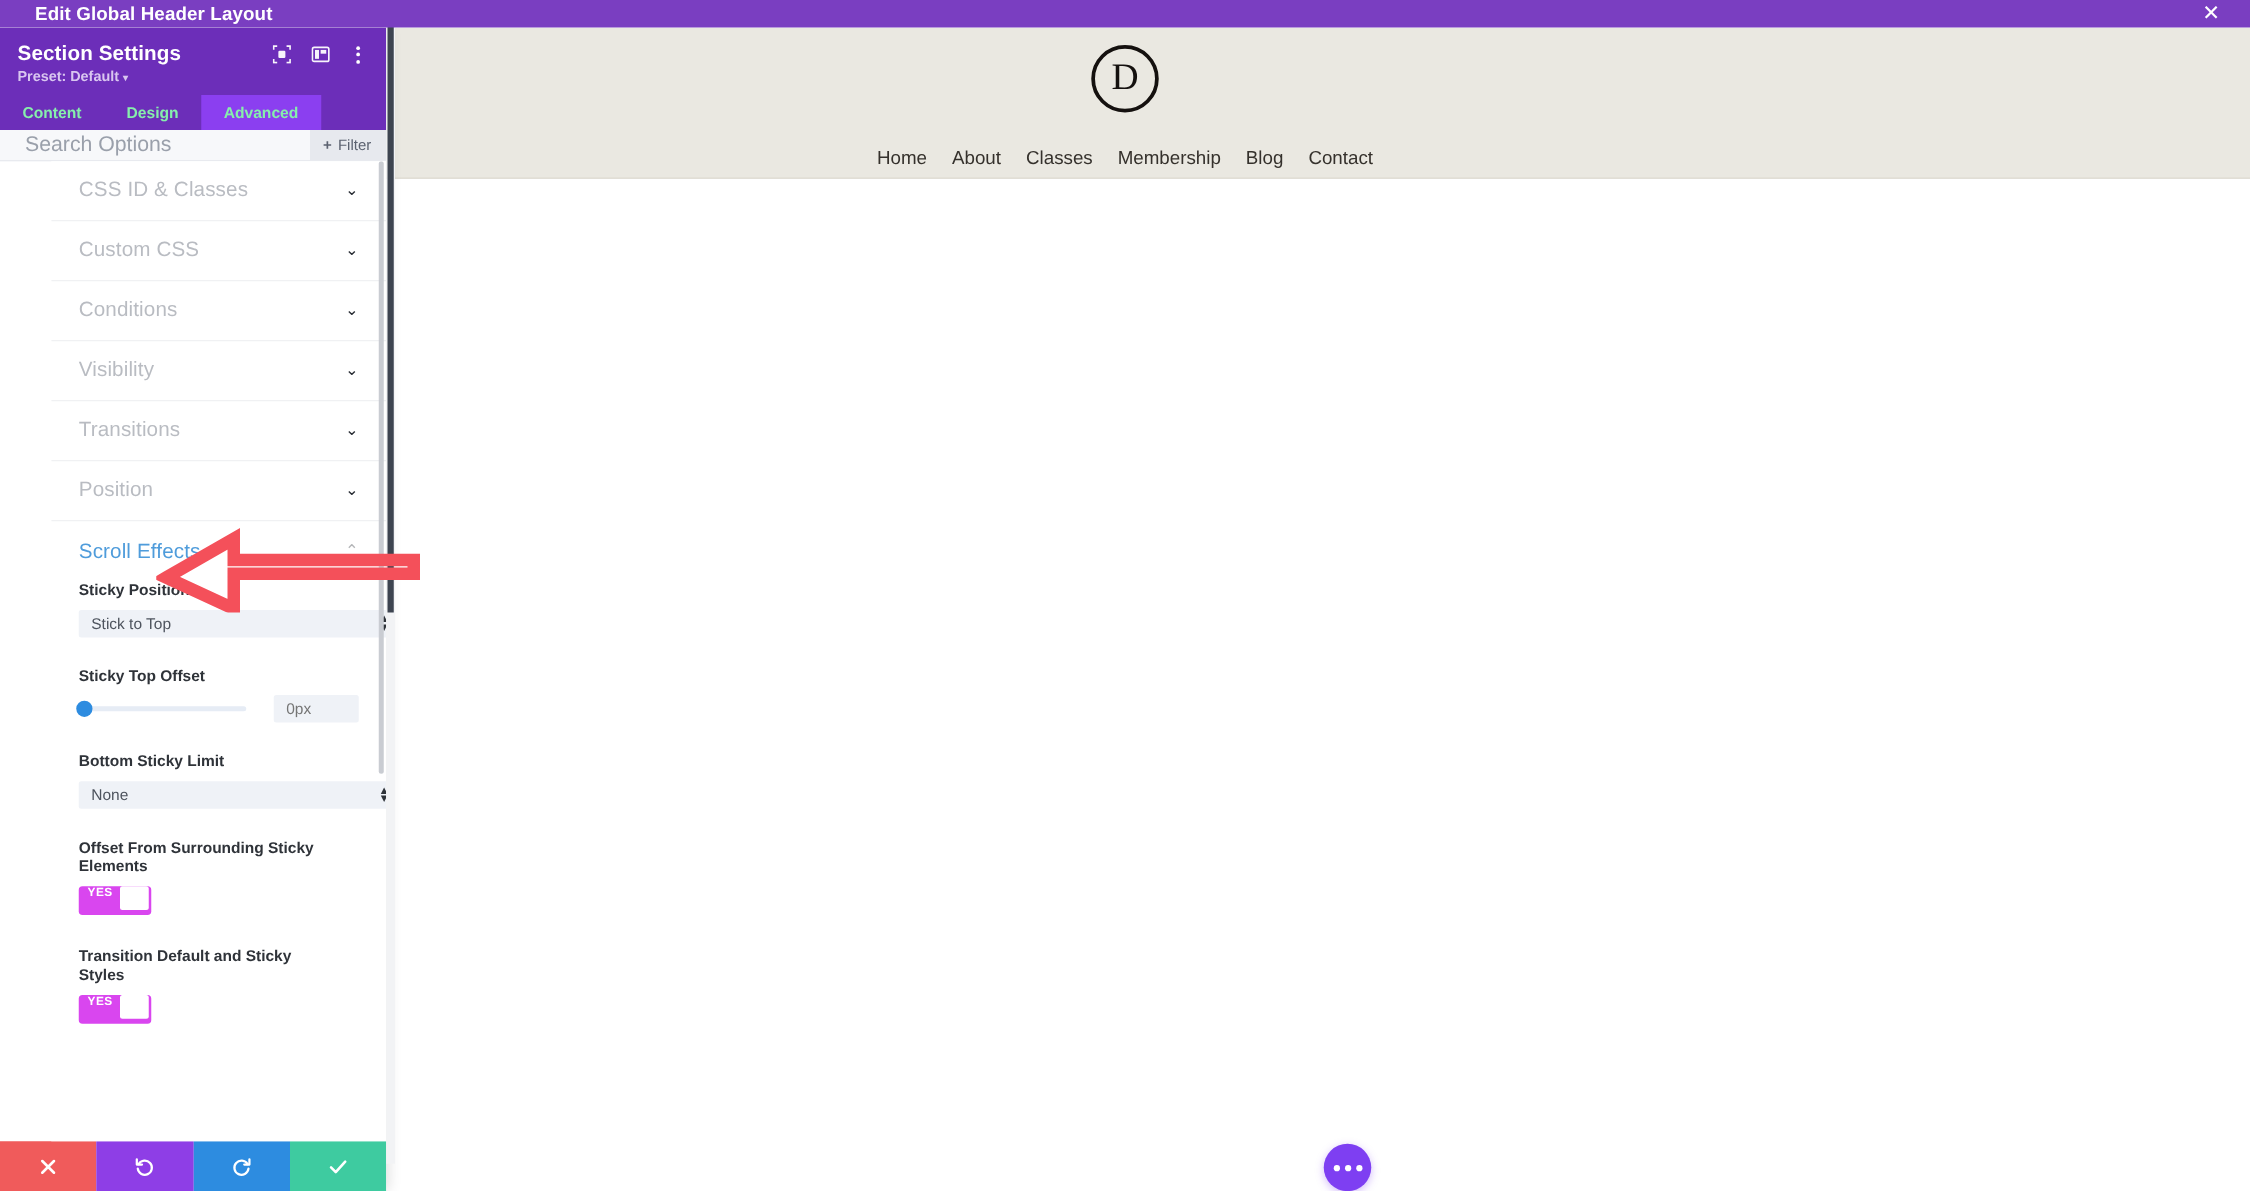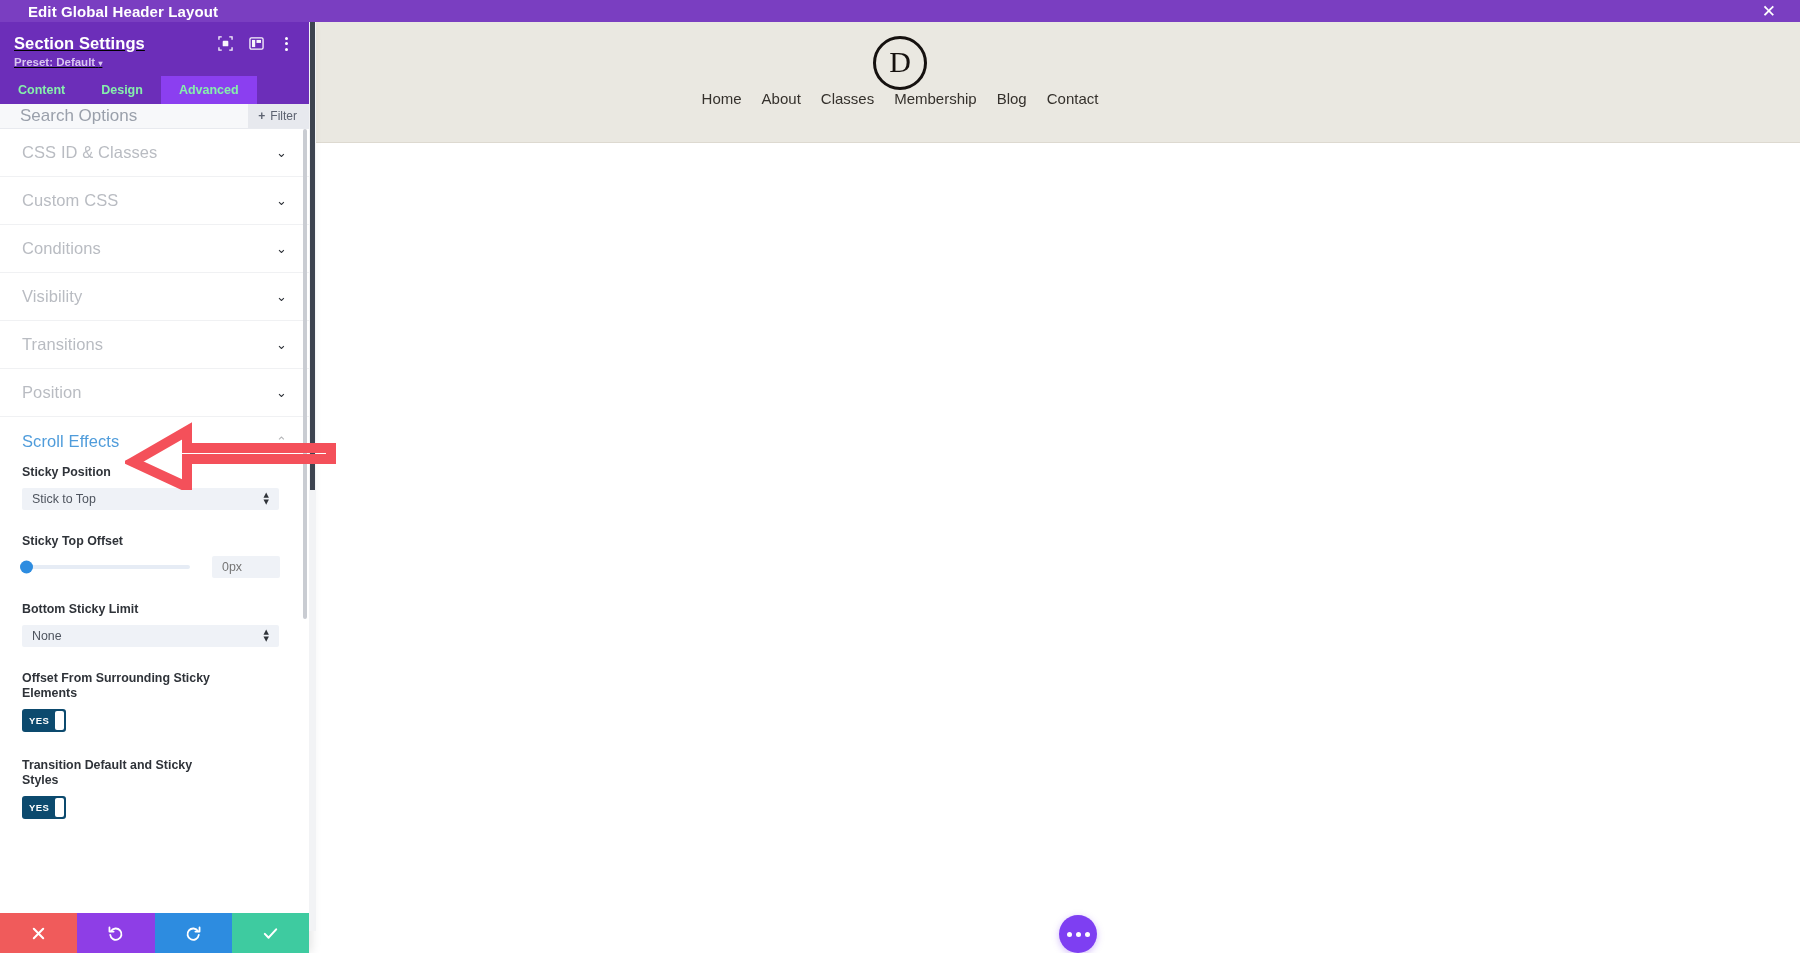--- a/index.html
+++ b/index.html
@@ -81,21 +81,21 @@
     box-sizing: border-box;
   }
   .site-logo span {
     font-family: "Liberation Serif", serif;
     font-size: 30px;
     color: #15110f;
     line-height: 1;
     margin-top: -2px;
   }
   .site-nav {
-    margin-top: 0;
+    margin-top: 28px;
     display: flex;
     gap: 20px;
     align-items: flex-start;
   }
   .site-nav a {
     color: #35312c;
     font-size: 15px;
     text-decoration: none;
     font-family: "Liberation Sans", sans-serif;
     white-space: nowrap;
@@ -137,21 +137,20 @@
     flex-direction: column;
     z-index: 30;
     overflow: hidden;
   }
 
   .panel-head {
     background: #6c2eb9;
     padding: 12px 0 8px 0;
     position: relative;
     flex: 0 0 auto;
-    text-decoration: underline;
   }
   .panel-head-row {
     display: flex;
     align-items: center;
     padding: 0 14px;
   }
   .panel-title {
     color: #ffffff;
     font-size: 16.5px;
     font-weight: 700;
@@ -244,20 +243,21 @@
     cursor: pointer;
     white-space: nowrap;
   }
   .filter-btn .plus { font-size: 12px; font-weight: 700; line-height:1; }
 
   .panel-body {
     flex: 1 1 auto;
     overflow: hidden;
     position: relative;
     background: #ffffff;
+    margin-left: 41px;
   }
   .panel-scroll {
     position: absolute;
     inset: 0;
     overflow: hidden;
   }
 
   .acc-row {
     height: 47px;
     display: flex;
@@ -369,26 +369,25 @@
     border: none;
     outline: none;
     padding-left: 10px;
     font-size: 12.4px;
     color: #8b9099;
     font-family: "Liberation Sans", sans-serif;
     box-sizing: border-box;
   }
 
   .toggle {
-    width: 44px;
+    width: 58px;
     height: 23px;
     border-radius: 3px;
-    background: #0c4a6e;
-    display: flex;
-    align-items: center;
+    background: #d946ef;
+    display: flex;
     cursor: pointer;
     margin-bottom: 20px;
     padding: 0;
     box-sizing: border-box;
   }
   .toggle .tlabel {
     color: #ffffff;
     font-size: 9.5px;
     font-weight: 700;
     letter-spacing: 0.4px;

